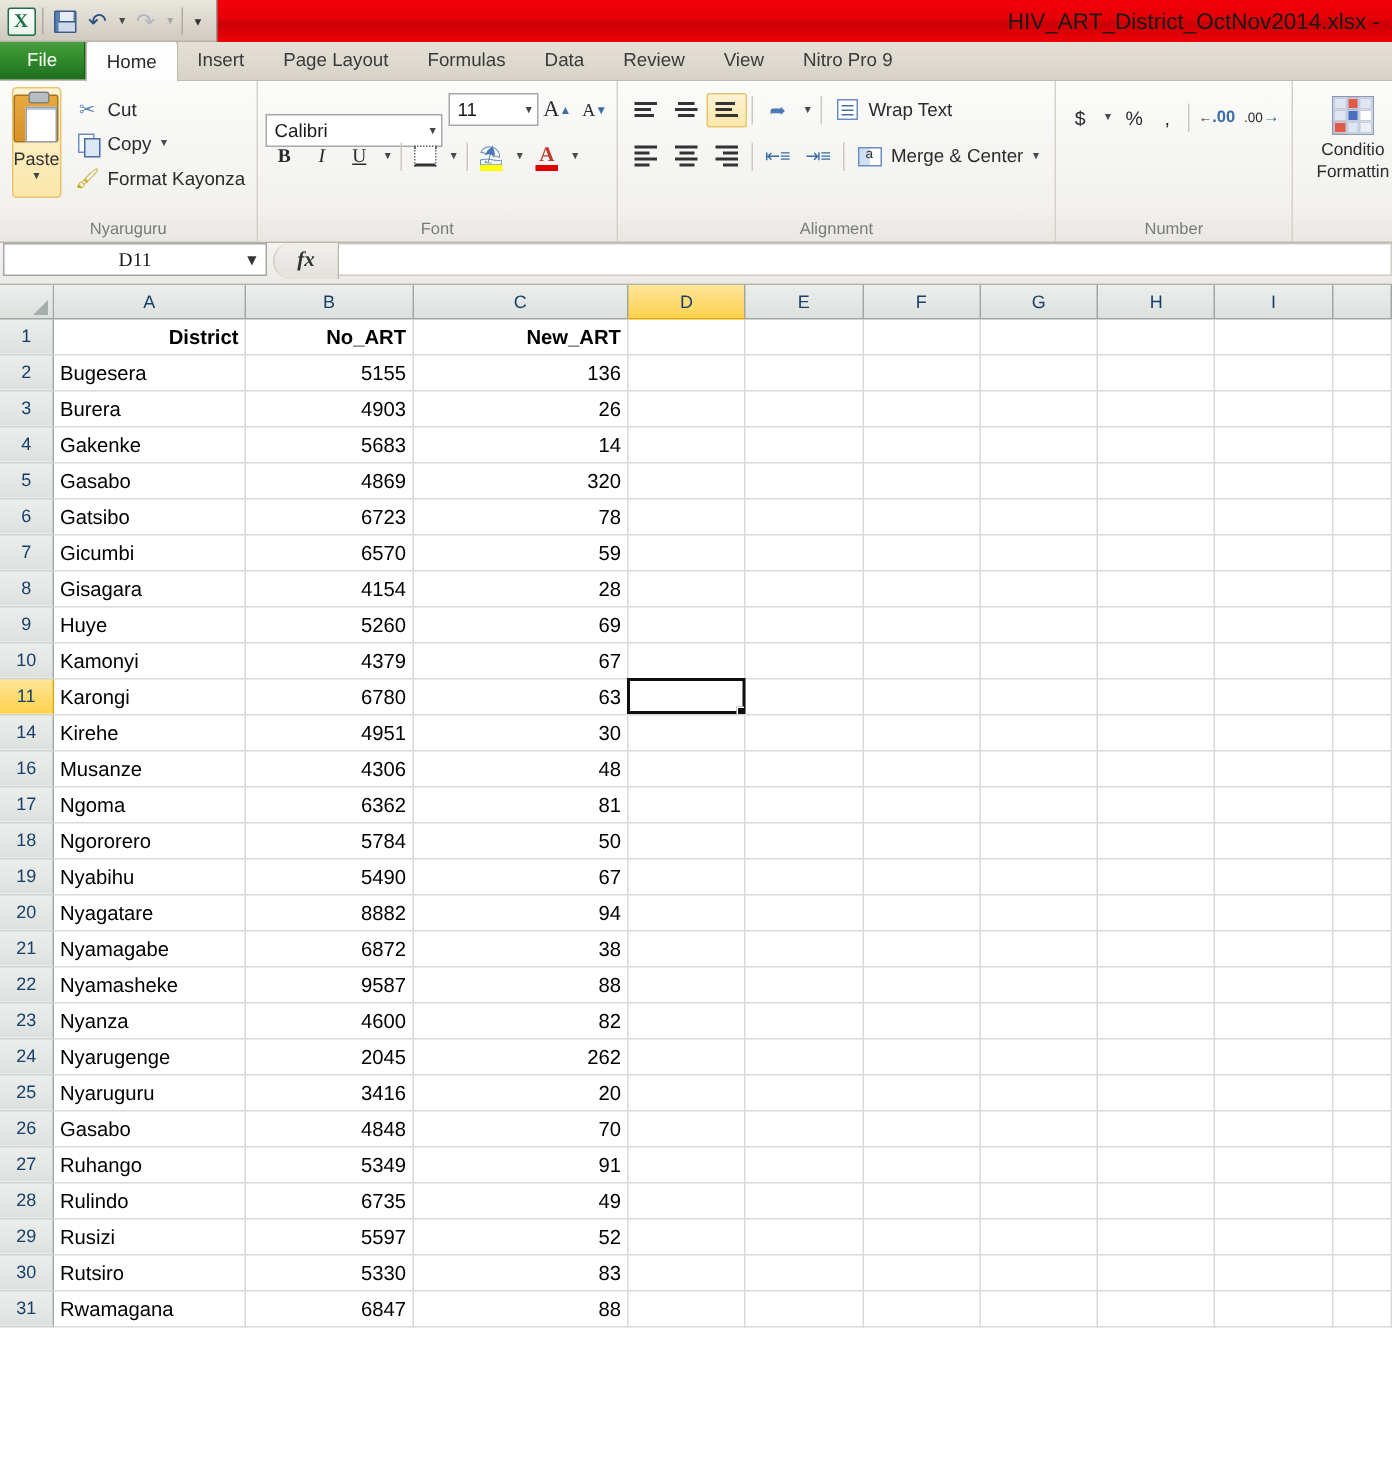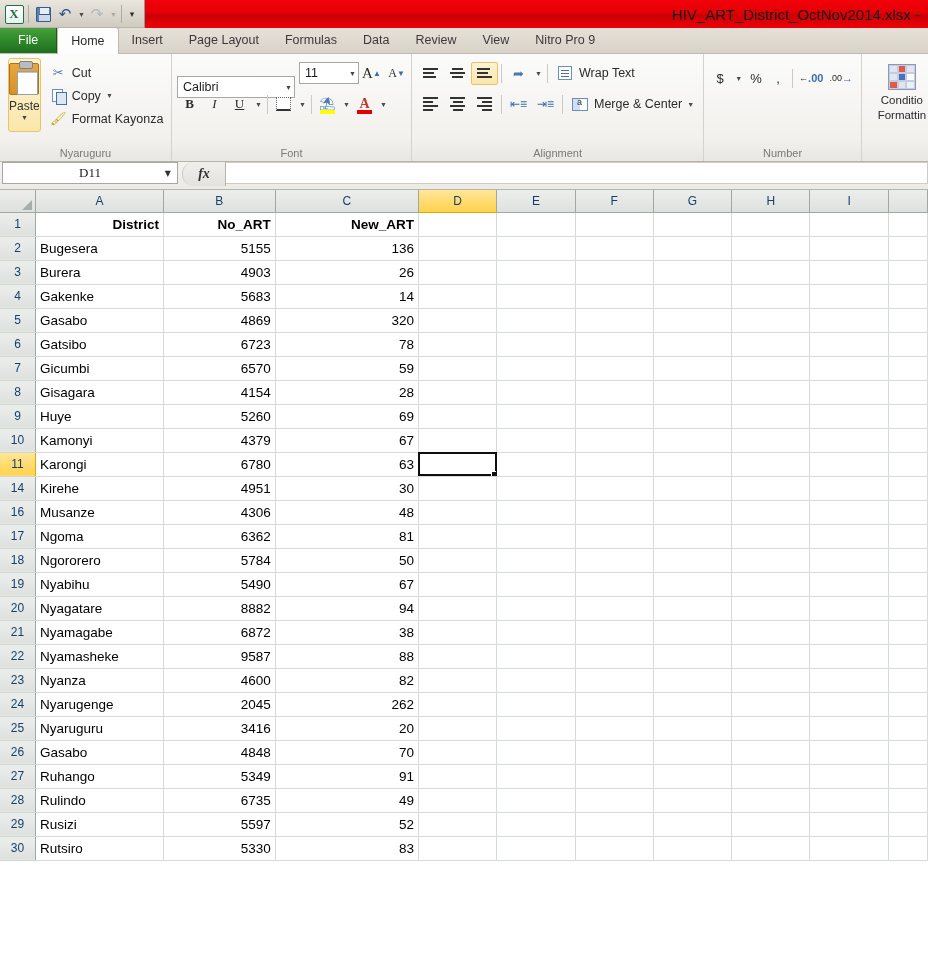--- a/index.html
+++ b/index.html
@@ -880,16 +880,29 @@
             <td class="cell num">5330</td>
             <td class="cell num">83</td>
             <td class="cell "></td>
             <td class="cell "></td>
             <td class="cell "></td>
             <td class="cell "></td>
             <td class="cell "></td>
             <td class="cell "></td>
             <td class="cell "></td>
           </tr>
+          <tr>
+            <td class="rowh">31</td>
+            <td class="cell txt">Rwamagana</td>
+            <td class="cell num">6847</td>
+            <td class="cell num">88</td>
+            <td class="cell "></td>
+            <td class="cell "></td>
+            <td class="cell "></td>
+            <td class="cell "></td>
+            <td class="cell "></td>
+            <td class="cell "></td>
+            <td class="cell "></td>
+          </tr>
         </tbody>
     </table>
   </div>
 </div>
 
 </body></html>

